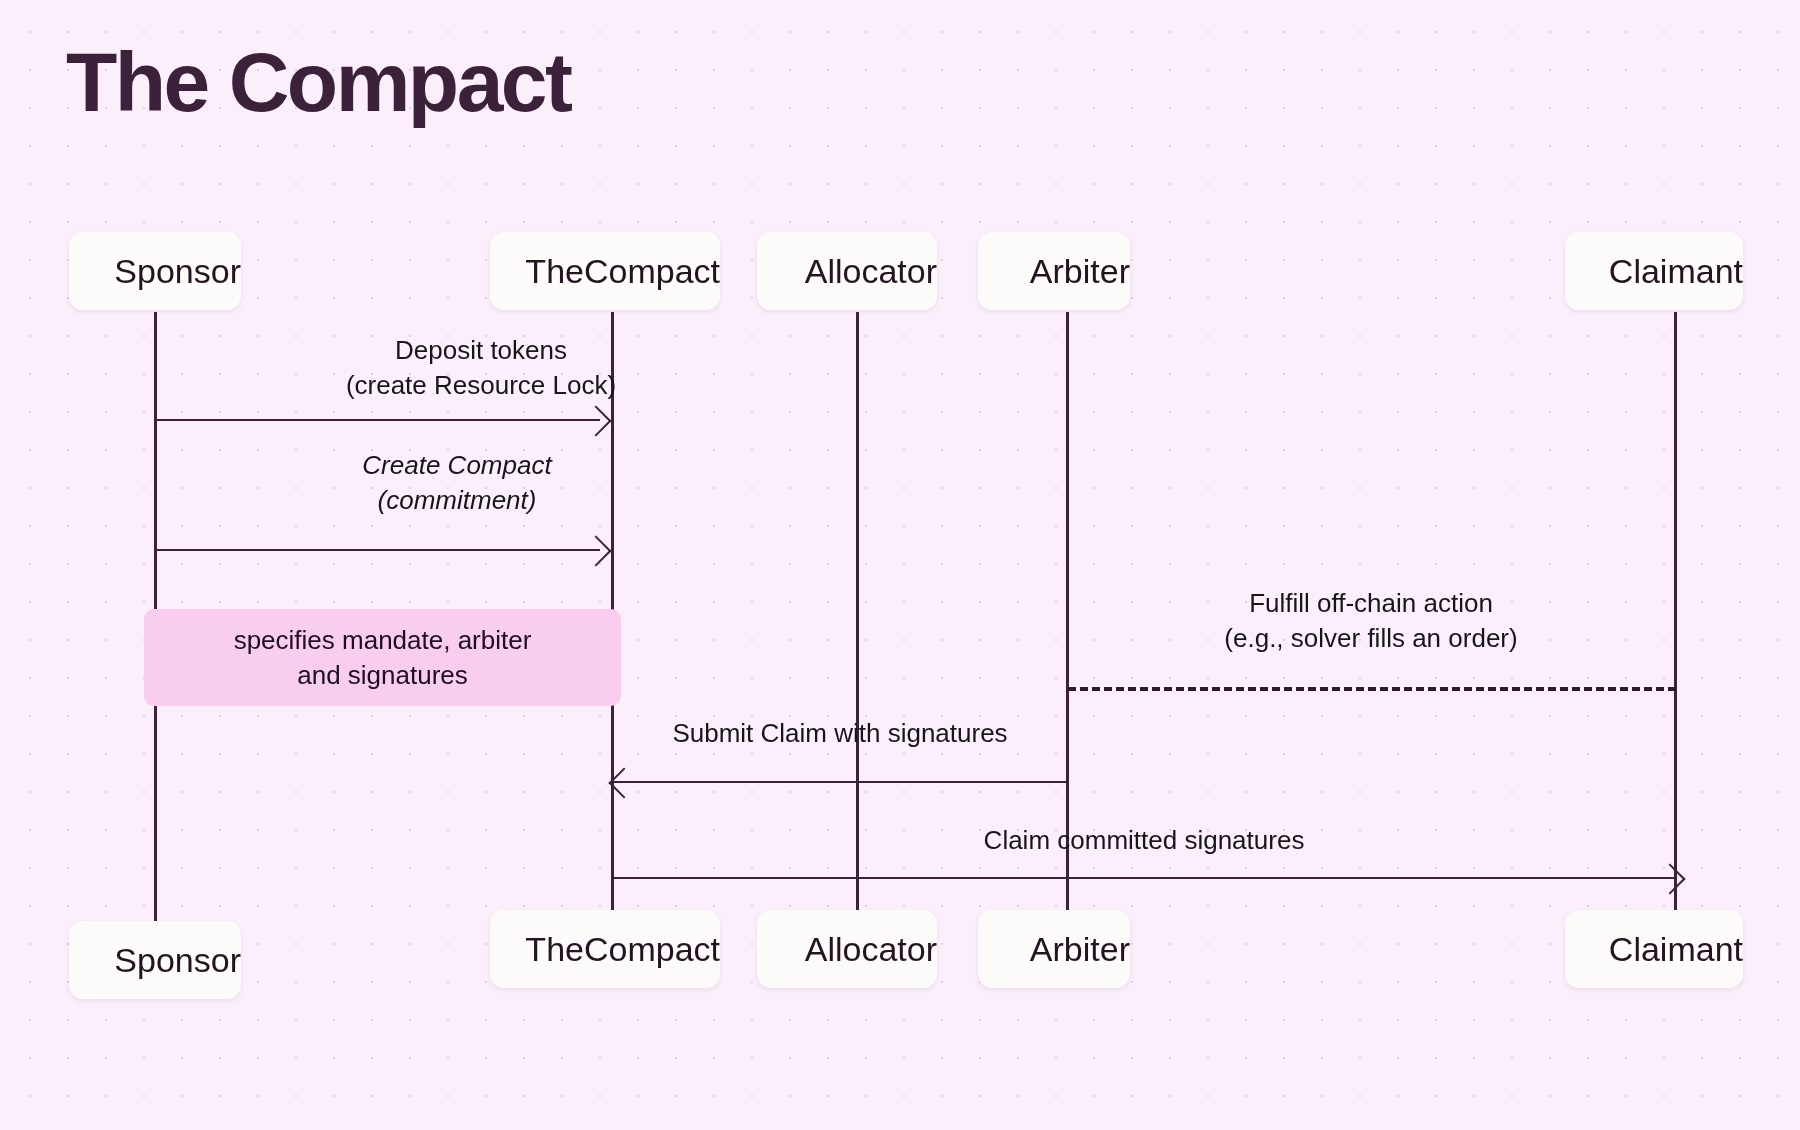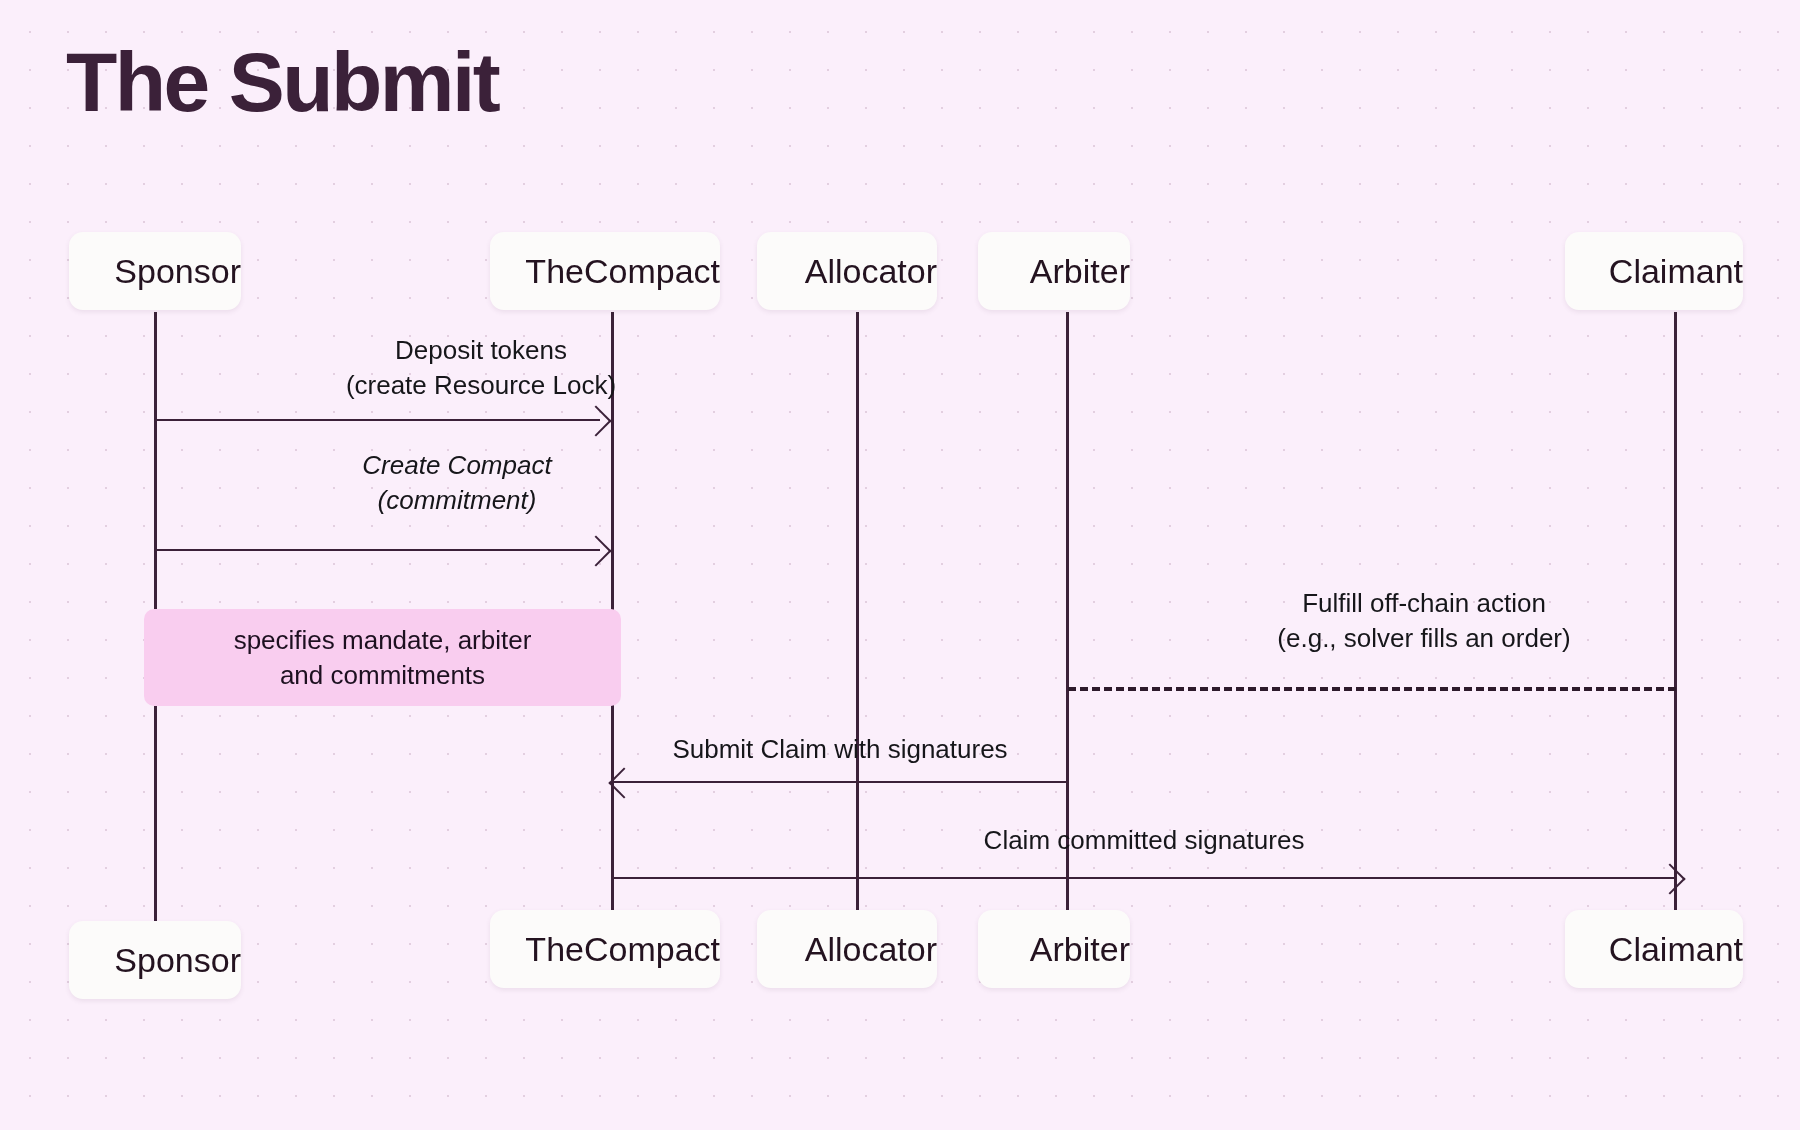--- a/index.html
+++ b/index.html
@@ -71,21 +71,21 @@
     line-height:35px;
     white-space:pre-line;
     box-sizing:border-box;
   }
 </style>
 </head>
 <body>
 
 <div id="canvas">
 
-  <div id="title">The Submit</div>
+  <div id="title">The Compact</div>
 
   <div class="lifeline" style="left:154px;top:312px;height:610px;"></div>
   <div class="lifeline" style="left:611px;top:312px;height:610px;"></div>
   <div class="lifeline" style="left:856px;top:312px;height:610px;"></div>
   <div class="lifeline" style="left:1066px;top:312px;height:610px;"></div>
   <div class="lifeline" style="left:1674px;top:312px;height:610px;"></div>
 
   <div class="pbox" style="left:69px;top:232px;width:172px;">
     <span>Sponsor</span>
   </div>
@@ -106,27 +106,27 @@
 (create Resource Lock)</div>
   <div class="arrow-line" style="left:156px;top:419px;width:444px;"></div>
   <div class="ahead right" style="left:585px;top:410px;"></div>
 
   <div class="msg-label" style="left:157px;top:448px;width:600px;font-style:italic;">Create Compact
 (commitment)</div>
   <div class="arrow-line" style="left:156px;top:549px;width:444px;"></div>
   <div class="ahead right" style="left:585px;top:540px;"></div>
 
   <div class="note" style="left:144px;top:609px;width:477px;height:97px;">specifies mandate, arbiter
-and commitments</div>
+and signatures</div>
 
-  <div class="msg-label" style="left:1120px;top:586px;width:608px;">Fulfill off-chain action
+  <div class="msg-label" style="left:1067px;top:586px;width:608px;">Fulfill off-chain action
 (e.g., solver fills an order)</div>
   <div class="arrow-dashed" style="left:1068px;top:687px;width:608px;"></div>
 
-  <div class="msg-label" style="left:612px;top:732px;width:456px;">Submit Claim with signatures</div>
+  <div class="msg-label" style="left:612px;top:716px;width:456px;">Submit Claim with signatures</div>
   <div class="arrow-line" style="left:613px;top:781px;width:455px;"></div>
   <div class="ahead left" style="left:613px;top:772px;"></div>
 
   <div class="msg-label" style="left:613px;top:823px;width:1062px;">Claim committed signatures</div>
   <div class="arrow-line" style="left:613px;top:877px;width:1061px;"></div>
   <div class="ahead right" style="left:1659px;top:868px;"></div>
 
   <div class="pbox" style="left:69px;top:921px;width:172px;">
     <span>Sponsor</span>
   </div>

